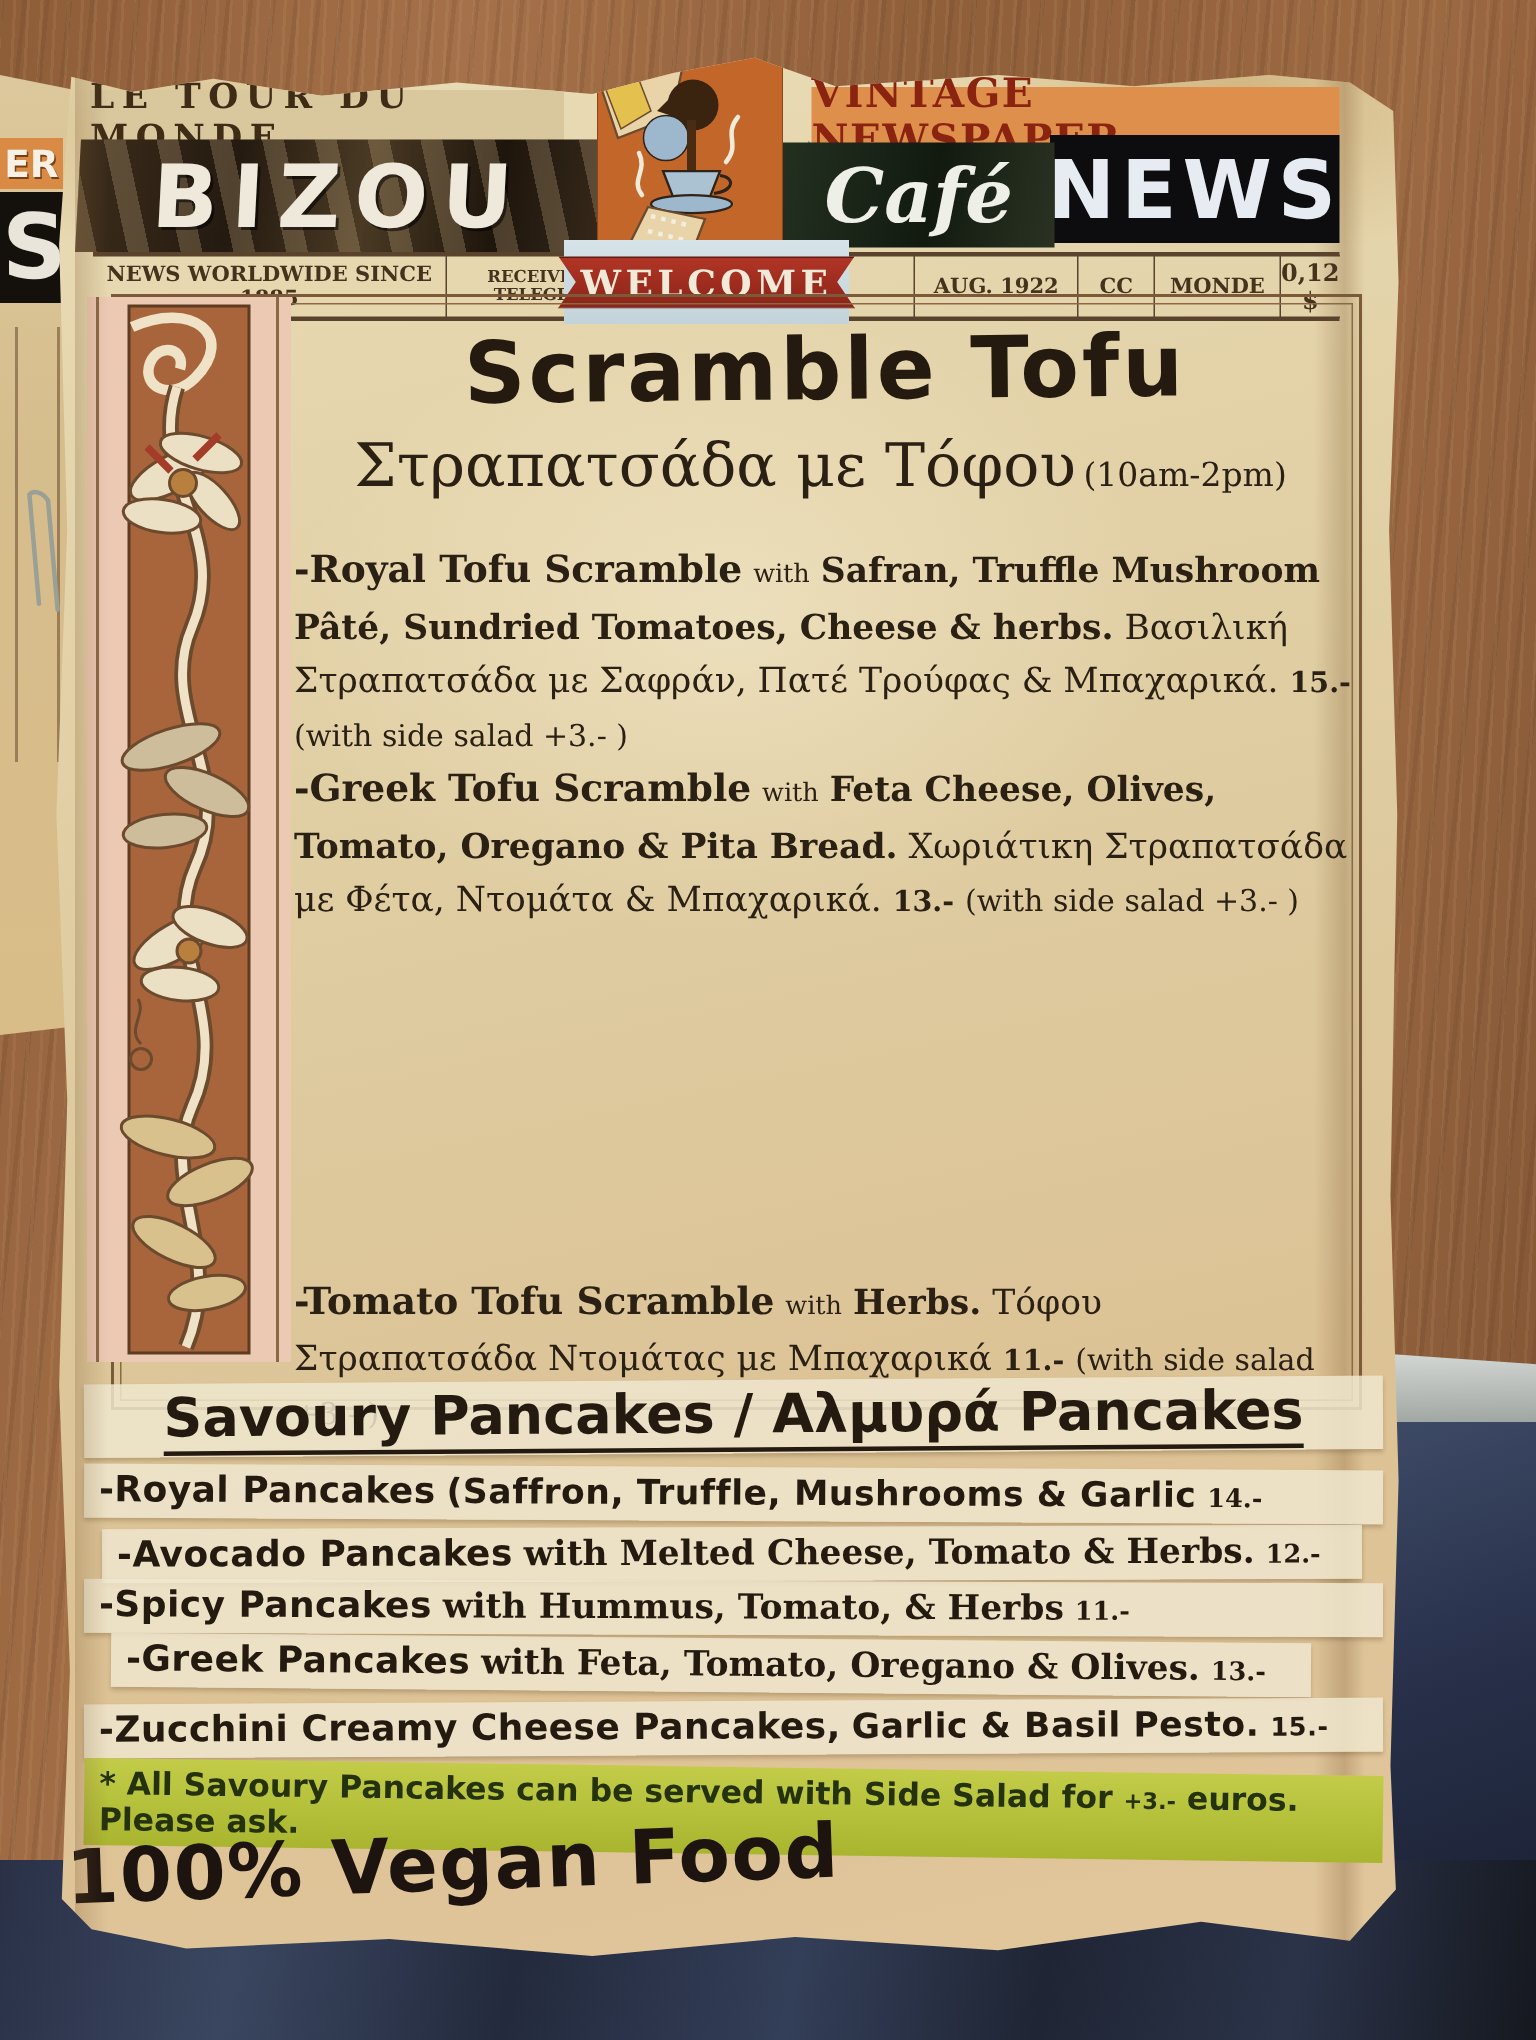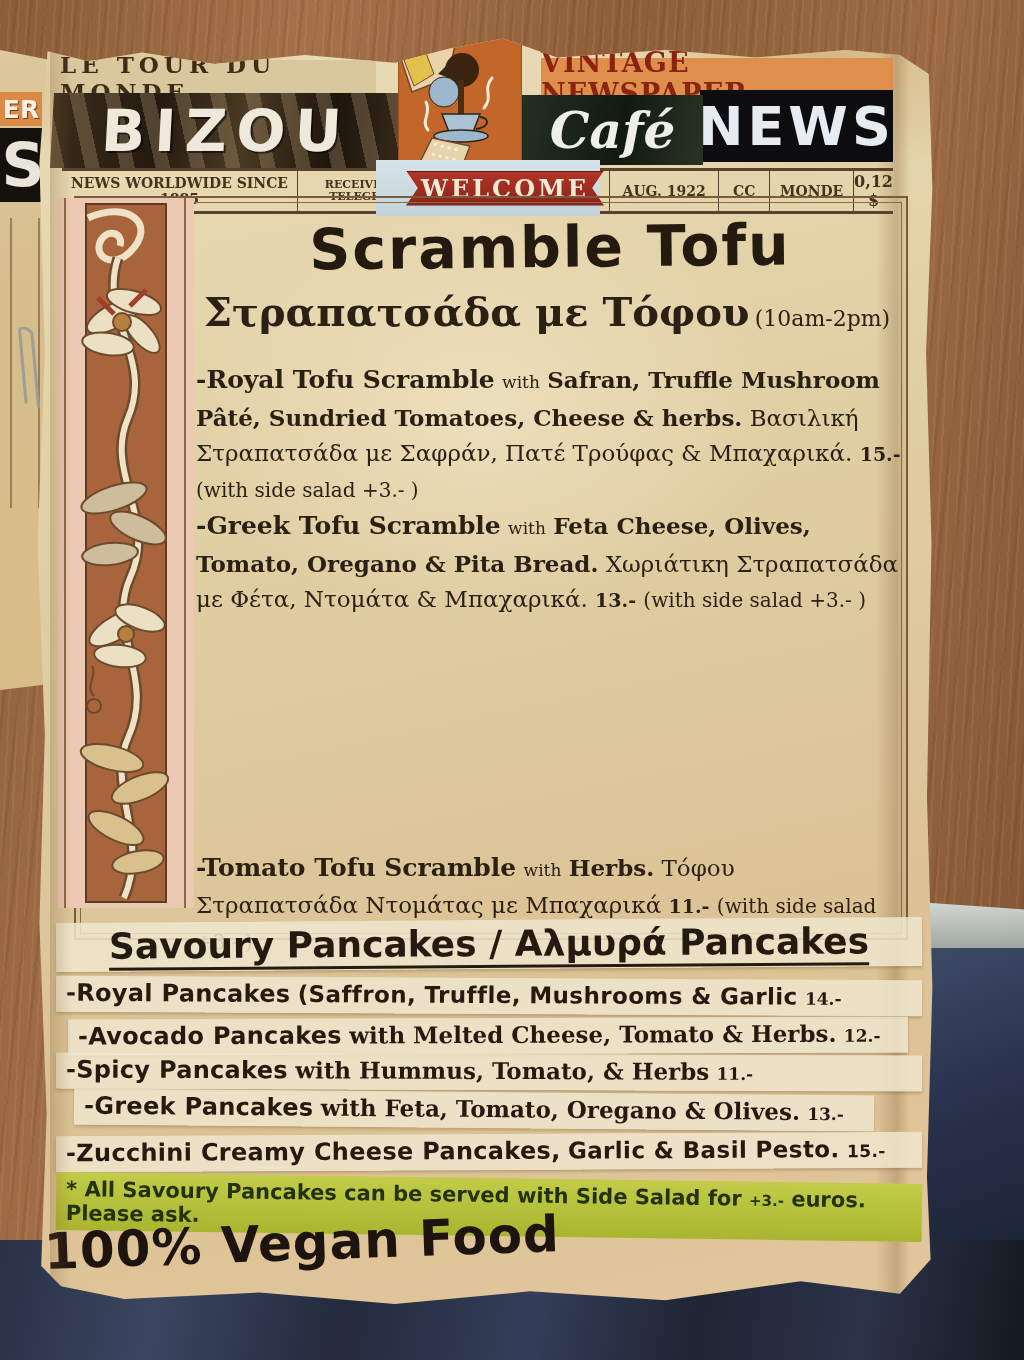--- a/index.html
+++ b/index.html
@@ -72,36 +72,36 @@
   .infobar{position:absolute;left:28px;top:132px;width:831px;height:42px;display:flex;
     border-top:2px solid #5a432c;border-bottom:2px solid #5a432c;
     box-shadow:inset 0 4px 0 -3px #5a432c, inset 0 -4px 0 -3px #5a432c;
     color:#463categories largely1;}
   .infocell{display:flex;align-items:center;justify-content:center;border-right:1px solid #5a432c;
     color:#46331d;font-weight:700;font-size:14px;text-align:center;}
   .infocell:last-child{border-right:none;}
   .ic-a{width:244px;} .ic-b{width:146px;font-size:11px;line-height:12px;} .ic-gap{width:176px;border-right:1px solid #5a432c;}
   .ic-c{width:112px;} .ic-d{width:52px;} .ic-e{width:86px;} .ic-f{flex:1;font-size:16px;}
   .welcome-wrap{position:absolute;left:342px;top:124px;width:190px;height:56px;
-    background:linear-gradient(#d6e3e8,#c2d4da);display:flex;align-items:center;justify-content:center;padding-left:34px;}
+    background:linear-gradient(#d6e3e8,#c2d4da);display:flex;align-items:center;justify-content:center;}
   .welcome{background:linear-gradient(#b03526,#8c2418);border:1px solid #5e1a12;color:#f2ead8;
     font-weight:700;font-size:24px;letter-spacing:3px;padding:2px 14px;
     clip-path:polygon(0 0,100% 0,94% 50%,100% 100%,0 100%,6% 50%);}
 
   
   .frame{position:absolute;left:40px;top:160px;width:830px;height:740px;border:2px solid #7a5a38;}
   .frame::before{content:"";position:absolute;inset:4px;border:1px solid #8a6a44;}
 
   .floral{position:absolute;left:24px;top:162px;}
 
   .title{position:absolute;left:170px;top:178px;width:692px;text-align:center;
     font-family:"DejaVu Sans",sans-serif;font-weight:700;font-size:57px;color:#241a10;
     letter-spacing:2px;transform:rotate(-.6deg);}
   .subtitle{position:absolute;left:160px;top:252px;width:706px;text-align:center;color:#2b2014;}
-  .subtitle .gr{font-weight:700;font-size:40px;}
+  .subtitle .gr{font-weight:400;font-size:40px;}
   .subtitle .hrs{font-size:22px;text-align:right;}
 
   .s-item{position:absolute;left:162px;width:706px;font-size:23px;line-height:35px;color:#2b2014;}
   .s-item .nm{font-weight:700;font-size:25px;}
   .s-item .cj{font-size:17px;}
   .s-item .ds{font-weight:700;}
   .s-item .gk{font-weight:400;}
   .s-item .pr{font-weight:700;font-size:19px;}
   .s-item .nt{font-size:20px;}
   .mk, .s-item .mk{font-family:"DejaVu Sans",sans-serif;letter-spacing:.4px;font-weight:700;}

